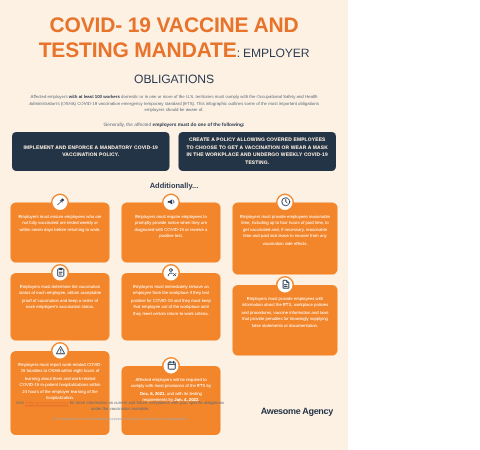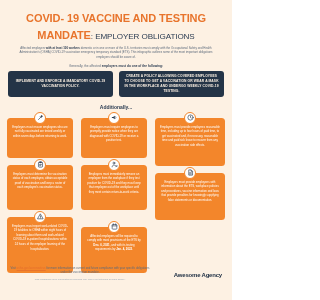--- a/index.html
+++ b/index.html
@@ -15,21 +15,21 @@
     background: #fdf1e3;
   }
 
   
   .hdr-title {
     text-align: center;
     padding: 9px 6px 0 6px;
     line-height: 1.05;
   }
   .hdr-title .t1 {
-    font-size: 11px;
+    font-size: 14px;
     font-weight: bold;
     color: #e8742c;
     letter-spacing: -0.1px;
     font-stretch: condensed;
   }
   .hdr-title .t2 {
     font-size: 8.1px;
     font-weight: normal;
     color: #2b3c52;
     letter-spacing: -0.1px;

